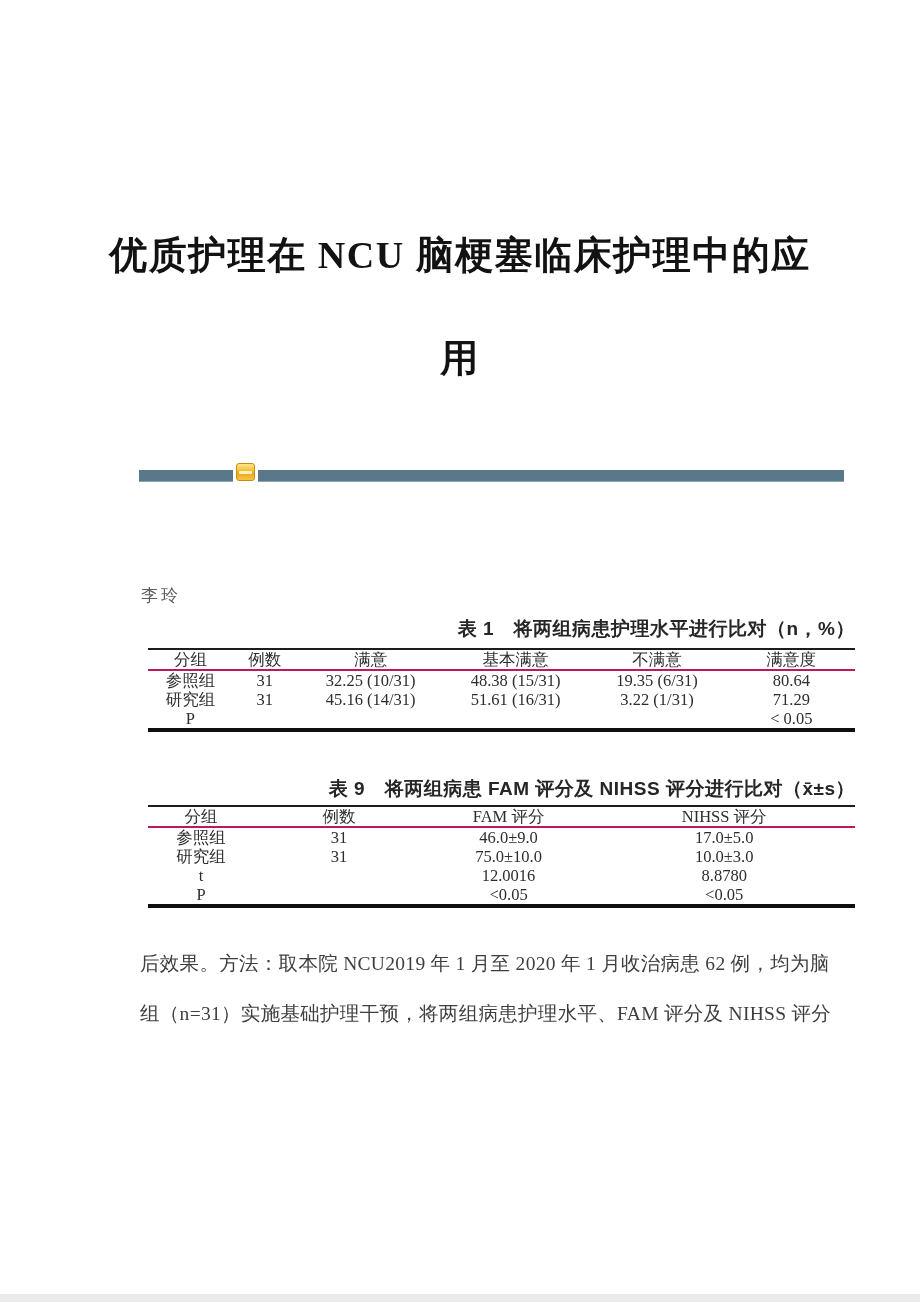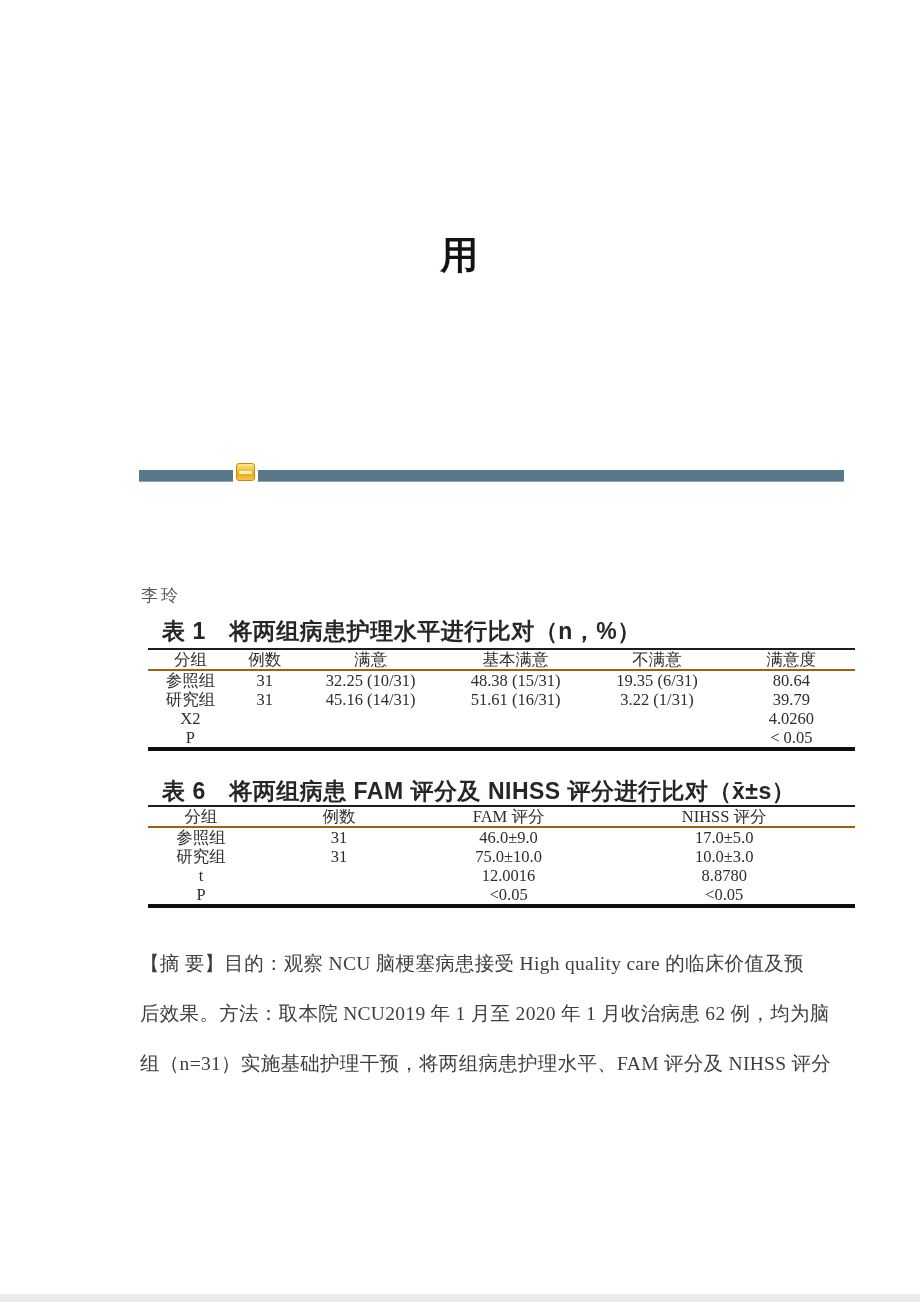--- a/index.html
+++ b/index.html
@@ -23,50 +23,51 @@
     border:1px solid #c78f10; border-radius:3px; box-sizing:border-box;
   }
   .mini-icon-stripe {
     position:absolute; left:2px; top:7px; width:13px; height:3px;
     background:#fff3c2; border-radius:1px;
   }
 
   .author { position:absolute; top:584px; left:141px; font-size:17px; color:#5c5c5c; letter-spacing:3px; }
 
   .tbl-caption {
-    position:absolute; left:162px; width:707px; text-align:left;
+    position:absolute; left:148px; width:707px; text-align:right;
     font-family:"Liberation Sans","DejaVu Sans",sans-serif;
-    font-weight:bold; font-size:23px; color:#262626; letter-spacing:0.5px;
+    font-weight:bold; font-size:19px; color:#262626; letter-spacing:0.5px;
   }
   .cap1 { top:616px; }
   .cap2 { top:776px; }
 
   table.paper-table {
     position:absolute; left:148px; width:707px; border-collapse:collapse; table-layout:fixed;
     font-size:16.5px; color:#2d2d2d;
     border-top:2px solid #1d1d1d; border-bottom:4px solid #0f0f0f;
   }
   .t1 { top:648px; }
   .t2 { top:805px; }
   table.paper-table th, table.paper-table td {
     padding:0; height:19px; line-height:19px; text-align:center;
     font-weight:normal; white-space:nowrap; overflow:visible;
   }
   .t2 th, .t2 td { height:20px; line-height:20px; }
-  table.paper-table thead tr { border-bottom:2px solid #a16207;margin-top:36px; }
+  table.paper-table thead tr { border-bottom:2px solid #be185d;margin-top:36px; }
 
   .abstract { position:absolute; top:939px; left:140px; width:690px; color:#3e3e3e; font-size:19.5px; }
   .abs-line { height:50px; line-height:50px; white-space:nowrap; letter-spacing:0.3px; }
 
   .bottom-strip { position:absolute; left:0; bottom:0; width:920px; height:8px; background:#ebebeb; }
 </style>
 </head>
 <body>
 
 <div class="title-block">
+  <div class="title-line">优质护理在 NCU 脑梗塞临床护理中的应</div>
   <div class="title-line">用</div>
 </div>
 
 <div class="divider">
   <div class="bar bar-left"></div>
   <div class="mini-icon">
     <div class="mini-icon-stripe"></div>
   </div>
   <div class="bar bar-right"></div>
 </div>
@@ -102,42 +103,34 @@
       <td>48.38 (15/31)</td>
       <td>19.35 (6/31)</td>
       <td>80.64</td>
     </tr>
     <tr>
       <td>研究组</td>
       <td>31</td>
       <td>45.16 (14/31)</td>
       <td>51.61 (16/31)</td>
       <td>3.22 (1/31)</td>
-      <td>39.79</td>
-    </tr>
-    <tr>
-      <td>X2</td>
-      <td></td>
-      <td></td>
-      <td></td>
-      <td></td>
-      <td>4.0260</td>
+      <td>71.29</td>
     </tr>
     <tr>
       <td>P</td>
       <td></td>
       <td></td>
       <td></td>
       <td></td>
       <td>&lt; 0.05</td>
     </tr>
   </tbody>
 </table>
 
-<div class="tbl-caption cap2">表 6　将两组病患 FAM 评分及 NIHSS 评分进行比对（x̄±s）</div>
+<div class="tbl-caption cap2">表 9　将两组病患 FAM 评分及 NIHSS 评分进行比对（x̄±s）</div>
 
 <table class="paper-table t2">
   <colgroup>
     <col style="width:15%">
       <col style="width:24%">
       <col style="width:24%">
       <col style="width:37%">
   </colgroup>
   <thead>
     <tr>
@@ -169,18 +162,17 @@
     <tr>
       <td>P</td>
       <td></td>
       <td>&lt;0.05</td>
       <td>&lt;0.05</td>
     </tr>
   </tbody>
 </table>
 
 <div class="abstract">
-  <div class="abs-line">【摘 要】目的：观察 NCU 脑梗塞病患接受 High quality care 的临床价值及预</div>
   <div class="abs-line">后效果。方法：取本院 NCU2019 年 1 月至 2020 年 1 月收治病患 62 例，均为脑</div>
   <div class="abs-line">组（n=31）实施基础护理干预，将两组病患护理水平、FAM 评分及 NIHSS 评分</div>
 </div>
 
 <div class="bottom-strip"></div>
 
 </body></html>

